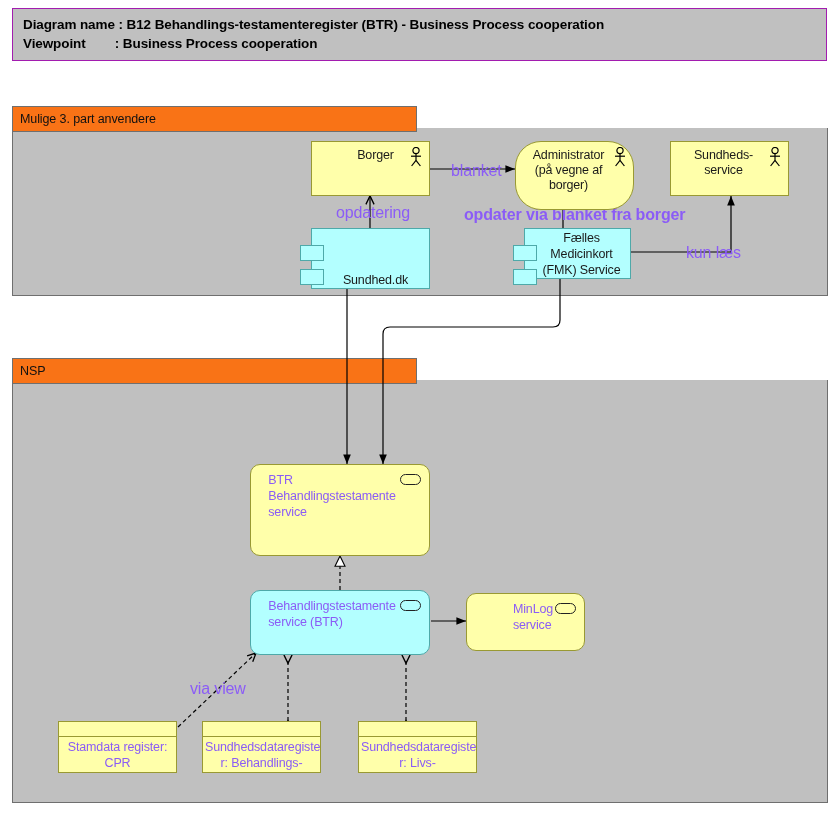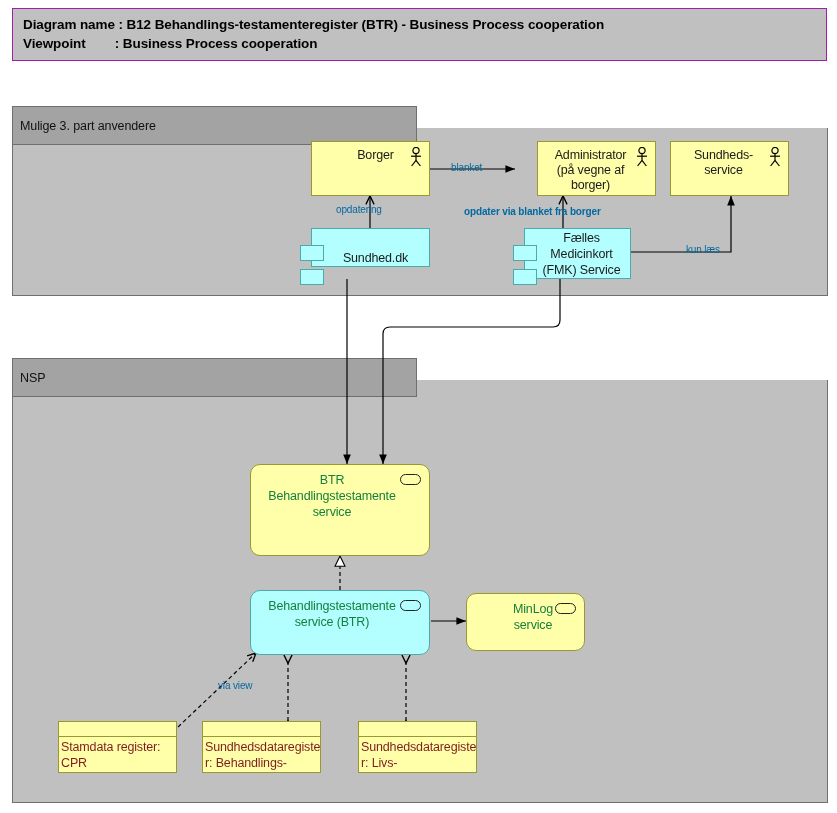--- a/index.html
+++ b/index.html
@@ -21,22 +21,22 @@
     letter-spacing:-0.1px;line-height:19px;white-space:pre;
   }
 
   
   .group{position:absolute;box-sizing:border-box;}
   .group-body{
     position:absolute;left:0;right:0;bottom:0;top:22px;
     background:#c0c0c0;border:1px solid #6f6f6f;border-top:none;box-sizing:border-box;
   }
   .group-tab{
-    position:absolute;left:0;top:0;height:39px;
-    background:#a3a3a3;border:1px solid #6f6f6f;box-sizing:border-box;
+    position:absolute;left:0;top:0;height:26px;
+    background:#f97316;border:1px solid #6f6f6f;box-sizing:border-box;
     display:flex;align-items:center;padding-left:7px;
   }
   .group-tab span{font-size:12.5px;color:#111;letter-spacing:-0.1px;}
 
   
   .node{position:absolute;box-sizing:border-box;}
 
   .actor-box{
     background:#ffffaa;border:1px solid #999933;
     box-sizing:border-box;
@@ -66,46 +66,46 @@
   .comp-tab.t2{top:40px;}
 
   .service-box{
     border-radius:10px;box-sizing:border-box;
     display:flex;align-items:flex-start;justify-content:center;
     padding-top:7px;
   }
   .service-box.yellow{background:#ffffaa;border:1px solid #999933;}
   .service-box.cyan{background:#b3ffff;border:1px solid #4ea9a9;}
   .service-box .lbl{
-    font-size:12.5px;line-height:16px;text-align:center;
-    color:#15803d;letter-spacing:-0.15px;padding:0 22px 0 6px;
+    font-size:12.5px;line-height:16px;text-align:left;
+    color:#8b5cf6;letter-spacing:-0.15px;padding:0 22px 0 6px;
   }
   .service-glyph{
     position:absolute;right:8px;top:9px;width:21px;height:11px;
     border:1.4px solid #222;border-radius:6px;box-sizing:border-box;
     background:transparent;
   }
 
   .artifact-box{
     background:#ffffaa;border:1px solid #999933;box-sizing:border-box;
   }
   .artifact-head{
     position:absolute;left:0;top:0;right:0;height:15px;
     border-bottom:1px solid #999933;box-sizing:border-box;
   }
   .artifact-box .lbl{
     position:absolute;left:0;right:0;top:17px;
-    font-size:12.5px;line-height:16px;
-    color:#7f1d1d;letter-spacing:-0.15px;padding:0 2px;
+    font-size:12.5px;line-height:16px;text-align:center;
+    color:#8b5cf6;letter-spacing:-0.15px;padding:0 2px;
   }
 
   
   #links{position:absolute;left:0;top:0;width:837px;height:813px;pointer-events:none;}
   .edge-label{
-    position:absolute;font-size:10px;color:#0369a1;letter-spacing:-0.15px;
+    position:absolute;font-size:16px;color:#8b5cf6;letter-spacing:-0.15px;
     white-space:nowrap;
   }
 </style>
 </head>
 <body>
 
 <div id="canvas">
 
   <div class="title-box">
     <div class="title-line">Diagram name : B12 Behandlings-testamenteregister (BTR) - Business Process cooperation</div>
@@ -168,34 +168,34 @@
       <line x1="288" y1="721" x2="288" y2="661" stroke-dasharray="4,3" marker-end="url(#arrowOpenRev)" marker-start="url(#arrowOpen)"></line>
 
       <line x1="406" y1="721" x2="406" y2="661" stroke-dasharray="4,3" marker-end="url(#arrowOpenRev)" marker-start="url(#arrowOpen)"></line>
     </g>
   </svg>
 
   <div class="edge-label" style="left:451px;top:162px;">blanket</div>
   <div class="edge-label" style="left:336px;top:204px;">opdatering</div>
   <div class="edge-label" style="left:464px;top:206px;font-weight:bold;">opdater via blanket fra borger</div>
   <div class="edge-label" style="left:686px;top:244px;text-align:center;">kun læs</div>
-  <div class="edge-label" style="left:190px;top:680px;margin-left:28px;">via view</div>
+  <div class="edge-label" style="left:190px;top:680px;">via view</div>
 
   <div class="node actor-box" style="left:311px;top:141px;width:119px;height:55px;padding-left:22px;">
     <div class="lbl">Borger</div>
     <svg class="actor-glyph" viewBox="0 0 16 20">
       <circle cx="8" cy="3.6" r="3.1" fill="none" stroke="#000" stroke-width="1.2"></circle>
       <line x1="8" y1="6.7" x2="8" y2="13.4" stroke="#000" stroke-width="1.2"></line>
       <line x1="3" y1="9.2" x2="13" y2="9.2" stroke="#000" stroke-width="1.2"></line>
       <line x1="8" y1="13.4" x2="3.6" y2="19" stroke="#000" stroke-width="1.2"></line>
       <line x1="8" y1="13.4" x2="12.4" y2="19" stroke="#000" stroke-width="1.2"></line>
     </svg>
   </div>
 
-  <div class="node actor-box" style="left:537px;top:141px;width:119px;height:55px;">
+  <div class="node actor-box" style="left:515px;top:141px;width:119px;height:69px;border-radius:26px;">
     <div class="lbl" style="white-space:pre-line;">Administrator
 (på vegne af
 borger)</div>
     <svg class="actor-glyph" viewBox="0 0 16 20">
       <circle cx="8" cy="3.6" r="3.1" fill="none" stroke="#000" stroke-width="1.2"></circle>
       <line x1="8" y1="6.7" x2="8" y2="13.4" stroke="#000" stroke-width="1.2"></line>
       <line x1="3" y1="9.2" x2="13" y2="9.2" stroke="#000" stroke-width="1.2"></line>
       <line x1="8" y1="13.4" x2="3.6" y2="19" stroke="#000" stroke-width="1.2"></line>
       <line x1="8" y1="13.4" x2="12.4" y2="19" stroke="#000" stroke-width="1.2"></line>
     </svg>
@@ -206,21 +206,21 @@
 service</div>
     <svg class="actor-glyph" viewBox="0 0 16 20">
       <circle cx="8" cy="3.6" r="3.1" fill="none" stroke="#000" stroke-width="1.2"></circle>
       <line x1="8" y1="6.7" x2="8" y2="13.4" stroke="#000" stroke-width="1.2"></line>
       <line x1="3" y1="9.2" x2="13" y2="9.2" stroke="#000" stroke-width="1.2"></line>
       <line x1="8" y1="13.4" x2="3.6" y2="19" stroke="#000" stroke-width="1.2"></line>
       <line x1="8" y1="13.4" x2="12.4" y2="19" stroke="#000" stroke-width="1.2"></line>
     </svg>
   </div>
 
-  <div class="node component-box" style="left:311px;top:228px;width:119px;height:39px;">
+  <div class="node component-box" style="left:311px;top:228px;width:119px;height:61px;">
     <div class="comp-tab t1"></div>
     <div class="comp-tab t2"></div>
     <div class="lbl" style="white-space:pre-line;">Sundhed.dk</div>
   </div>
 
   <div class="node component-box" style="left:524px;top:228px;width:107px;height:51px;">
     <div class="comp-tab t1"></div>
     <div class="comp-tab t2"></div>
     <div class="lbl" style="white-space:pre-line;padding-left:14px;">Fælles
 Medicinkort

